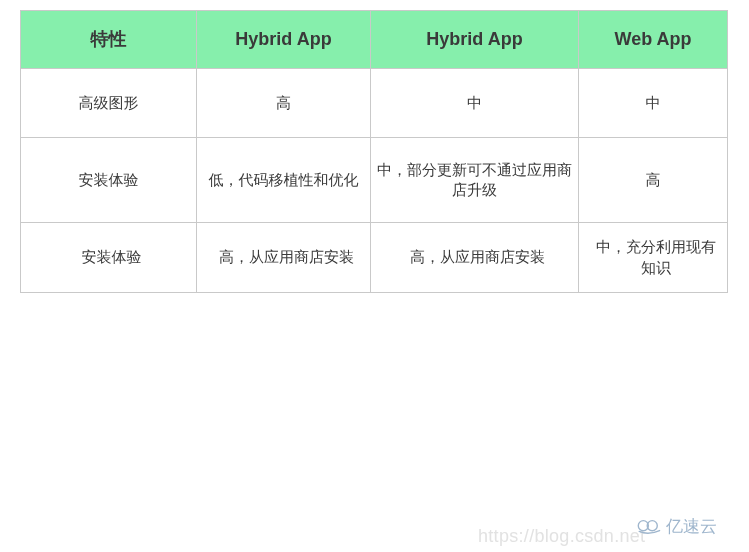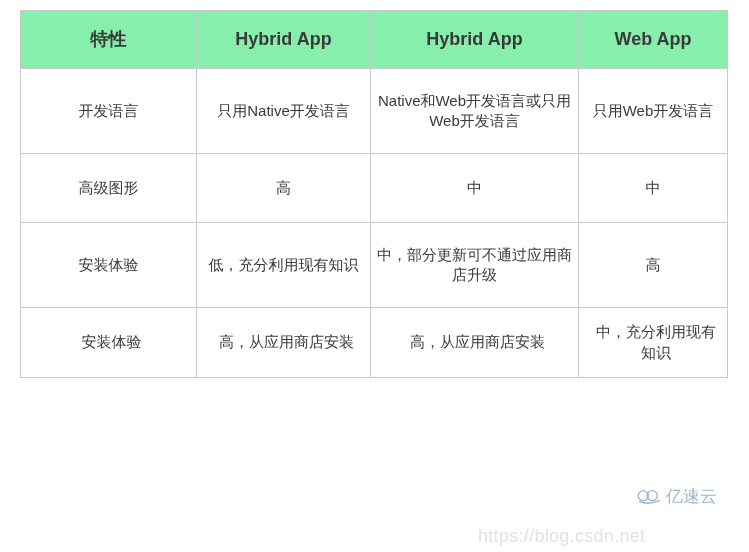--- a/index.html
+++ b/index.html
@@ -75,21 +75,21 @@
     font-size: 18px;
     color: #e2e2e2;
     letter-spacing: 0.3px;
     white-space: nowrap;
     pointer-events: none;
   }
 
   .wm-brand {
     position: absolute;
     left: 636px;
-    top: 485px;
+    top: 515px;
     display: flex;
     align-items: center;
     gap: 4px;
     pointer-events: none;
   }
   .wm-brand .wm-mark {
     width: 26px;
     height: 17px;
     flex: none;
   }
@@ -112,35 +112,29 @@
     </colgroup>
     <thead>
       <tr>
         <th>特性</th>
         <th>Hybrid App</th>
         <th>Hybrid App</th>
         <th>Web App</th>
       </tr>
     </thead>
     <tbody>
-      <tr class="r-lang">
-        <td>开发语言</td>
-        <td>只用Native开发语言</td>
-        <td>Native和Web开发语言或只用Web开发语言</td>
-        <td>只用Web开发语言</td>
-      </tr>
       <tr class="r-gfx">
         <td>高级图形</td>
         <td>高</td>
         <td>中</td>
         <td>中</td>
       </tr>
       <tr class="r-upg">
         <td>安装体验</td>
-        <td>低，充分利用现有知识</td>
+        <td>低，代码移植性和优化</td>
         <td>中，部分更新可不通过应用商店升级</td>
         <td>高</td>
       </tr>
       <tr class="r-inst">
         <td>安装体验</td>
         <td>高，从应用商店安装</td>
         <td>高，从应用商店安装</td>
         <td>中，充分利用现有知识</td>
       </tr>
     </tbody>

